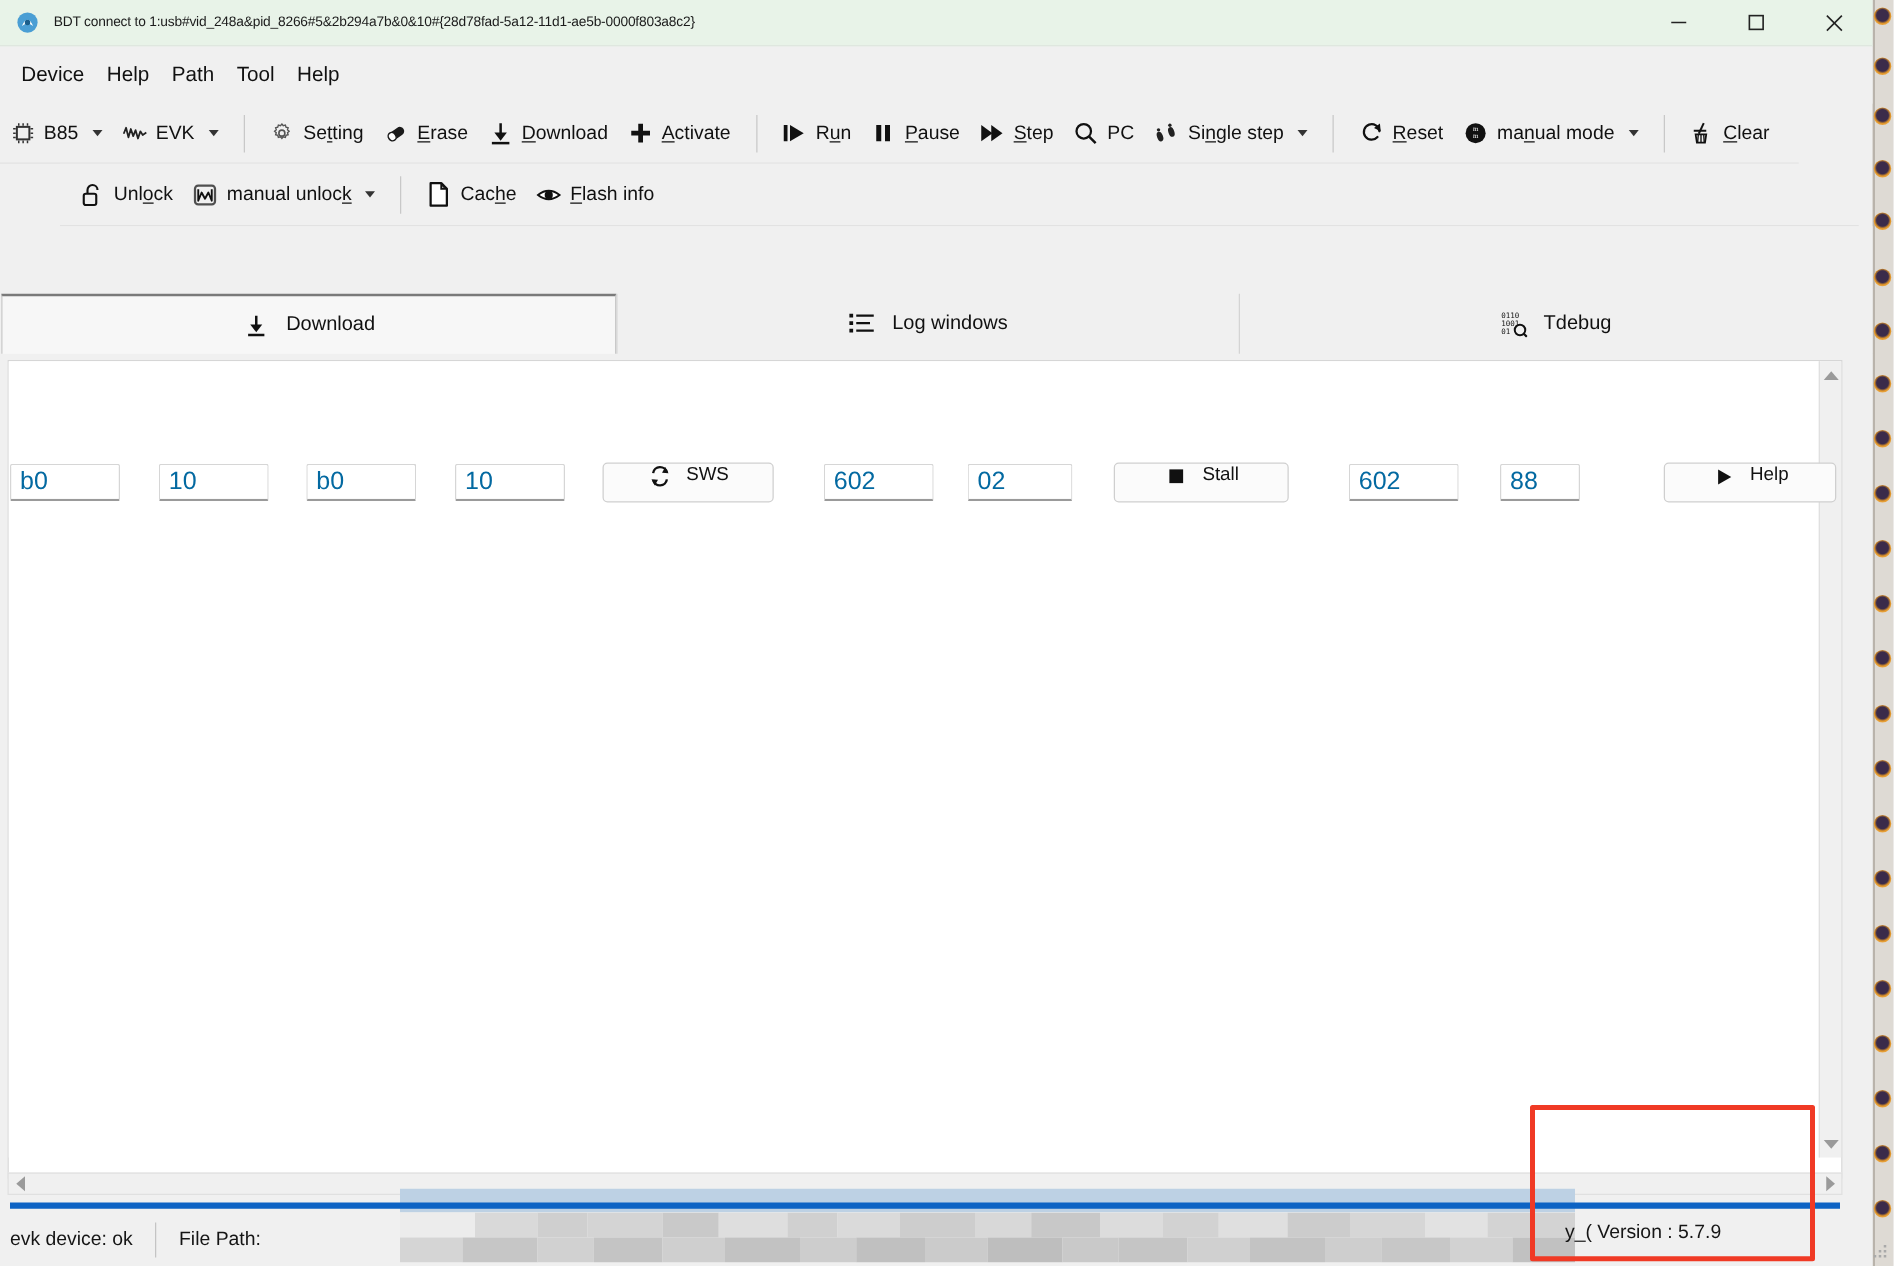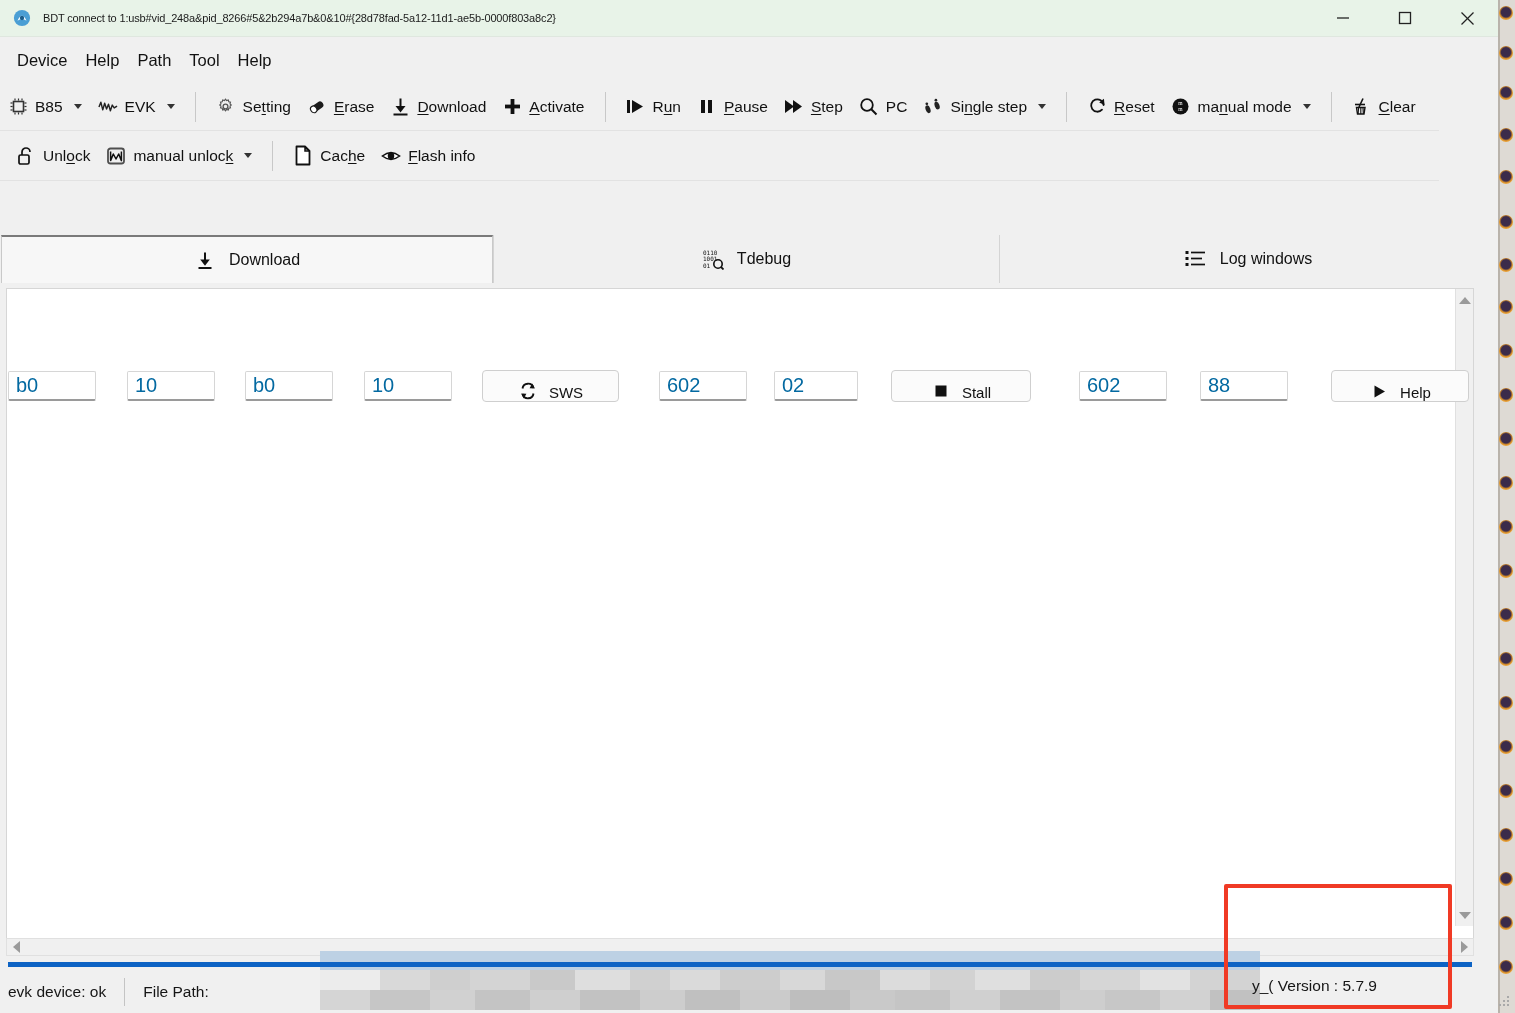--- a/index.html
+++ b/index.html
@@ -97,21 +97,21 @@
   .toolbar {
     position: absolute;
     left: 0;
     width: 1439px;
     background: #f0f0f0;
     display: flex;
     align-items: center;
     z-index: 4;
   }
   .toolbar-1 { top: 83px; height: 48px; border-bottom: 1px solid #e2e2e2; }
-  .toolbar-2 { top: 131px; height: 50px; border-bottom: 1px solid #e2e2e2; }
+  .toolbar-2 { top: 131px; height: 50px; border-bottom: 1px solid #e2e2e2; margin-left: 48px; }
 
   .tb-btn {
     display: flex;
     align-items: center;
     gap: 7px;
     height: 34px;
     padding: 0 8px;
     white-space: nowrap;
     color: #111;
     font-size: 15.5px;
@@ -160,21 +160,21 @@
     font-size: 20px;
     color: #0369a1;
   }
   .pbtn {
     position: absolute;
     height: 32px;
     background: #fbfbfb;
     border: 1px solid #cfcfcf;
     border-radius: 4px;
     display: flex;
-    align-items: flex-end;
+    align-items: flex-start;
     justify-content: center;
     gap: 11px;
     font-size: 15px;
     color: #111;
   }
 
   
   .tabstrip {
     position: absolute;
     top: 231px; left: 0;
@@ -668,21 +668,21 @@
     <div class="pbtn" style="left:891px;top:189px; width:140px;">
       <span class="tb-ico">
         <svg width="14" height="14" viewBox="0 0 14 14">
             <rect x="1.5" y="1.5" width="11" height="11" fill="#111"></rect>
           </svg>
       </span>
       <span>Stall</span>
     </div>
 
     <div class="field" style="left:1079px;top:190px; width:88px;">602</div>
-    <div class="field" style="left:1200px;top:190px; width:88px;">88</div>
+    <div class="field" style="left:1200px;top:190px; width:64px;">88</div>
 
     <div class="pbtn" style="left:1331px;top:189px; width:138px;">
       <span class="tb-ico">
         <svg width="15" height="15" viewBox="0 0 15 15">
             <polygon points="2.5,1.5 13,7.5 2.5,13.5" fill="#111"></polygon>
           </svg>
       </span>
       <span>Help</span>
     </div>
   </div>
@@ -691,51 +691,51 @@
 
     <div class="tab tab-download">
       <span class="tab-ico">
         <svg width="16" height="19" viewBox="0 0 16 19">
           <line x1="8" y1="1.5" x2="8" y2="11" stroke="#111" stroke-width="2"></line>
           <polygon points="3.2,8.5 12.8,8.5 8,14.8" fill="#111"></polygon>
           <rect x="1.5" y="16" width="13" height="2" fill="#111"></rect>
         </svg>
       </span>
       <span>Download</span>
-    </div>
-
-    <div class="tab tab-tdebug">
-      <span class="tab-ico">
-        <svg width="22" height="22" viewBox="0 0 22 22">
-          <text x="1" y="6.5" font-size="6" fill="#111" font-family="DejaVu Sans Mono, monospace">0110</text>
-          <text x="1" y="13" font-size="6" fill="#111" font-family="DejaVu Sans Mono, monospace">1001</text>
-          <text x="1" y="19.5" font-size="6" fill="#111" font-family="DejaVu Sans Mono, monospace">01</text>
-          <circle cx="16" cy="16" r="4.2" fill="none" stroke="#111" stroke-width="1.6"></circle>
-          <line x1="19" y1="19" x2="21.5" y2="21.5" stroke="#111" stroke-width="1.8"></line>
-        </svg>
-      </span>
-      <span>Tdebug</span>
     </div>
 
     <div class="tab tab-log">
       <span class="tab-ico">
         <svg width="21" height="18" viewBox="0 0 21 18">
           <g fill="#111">
             <rect x="0.5" y="1" width="3" height="3"></rect>
             <rect x="0.5" y="7" width="3" height="3"></rect>
             <rect x="0.5" y="13" width="3" height="3"></rect>
           </g>
           <g stroke="#111" stroke-width="1.7">
             <line x1="6" y1="2.5" x2="20" y2="2.5"></line>
             <line x1="6" y1="8.5" x2="17" y2="8.5"></line>
             <line x1="6" y1="14.5" x2="20" y2="14.5"></line>
           </g>
         </svg>
       </span>
       <span>Log windows</span>
+    </div>
+
+    <div class="tab tab-tdebug">
+      <span class="tab-ico">
+        <svg width="22" height="22" viewBox="0 0 22 22">
+          <text x="1" y="6.5" font-size="6" fill="#111" font-family="DejaVu Sans Mono, monospace">0110</text>
+          <text x="1" y="13" font-size="6" fill="#111" font-family="DejaVu Sans Mono, monospace">1001</text>
+          <text x="1" y="19.5" font-size="6" fill="#111" font-family="DejaVu Sans Mono, monospace">01</text>
+          <circle cx="16" cy="16" r="4.2" fill="none" stroke="#111" stroke-width="1.6"></circle>
+          <line x1="19" y1="19" x2="21.5" y2="21.5" stroke="#111" stroke-width="1.8"></line>
+        </svg>
+      </span>
+      <span>Tdebug</span>
     </div>
   </div>
 
   <div class="content-wrap">
     <div class="content-pane">
       <div class="log-area"></div>
       <div class="vscroll">
         <div class="sb-arrow top">
             <span class="tri-up"></span>
           </div>

